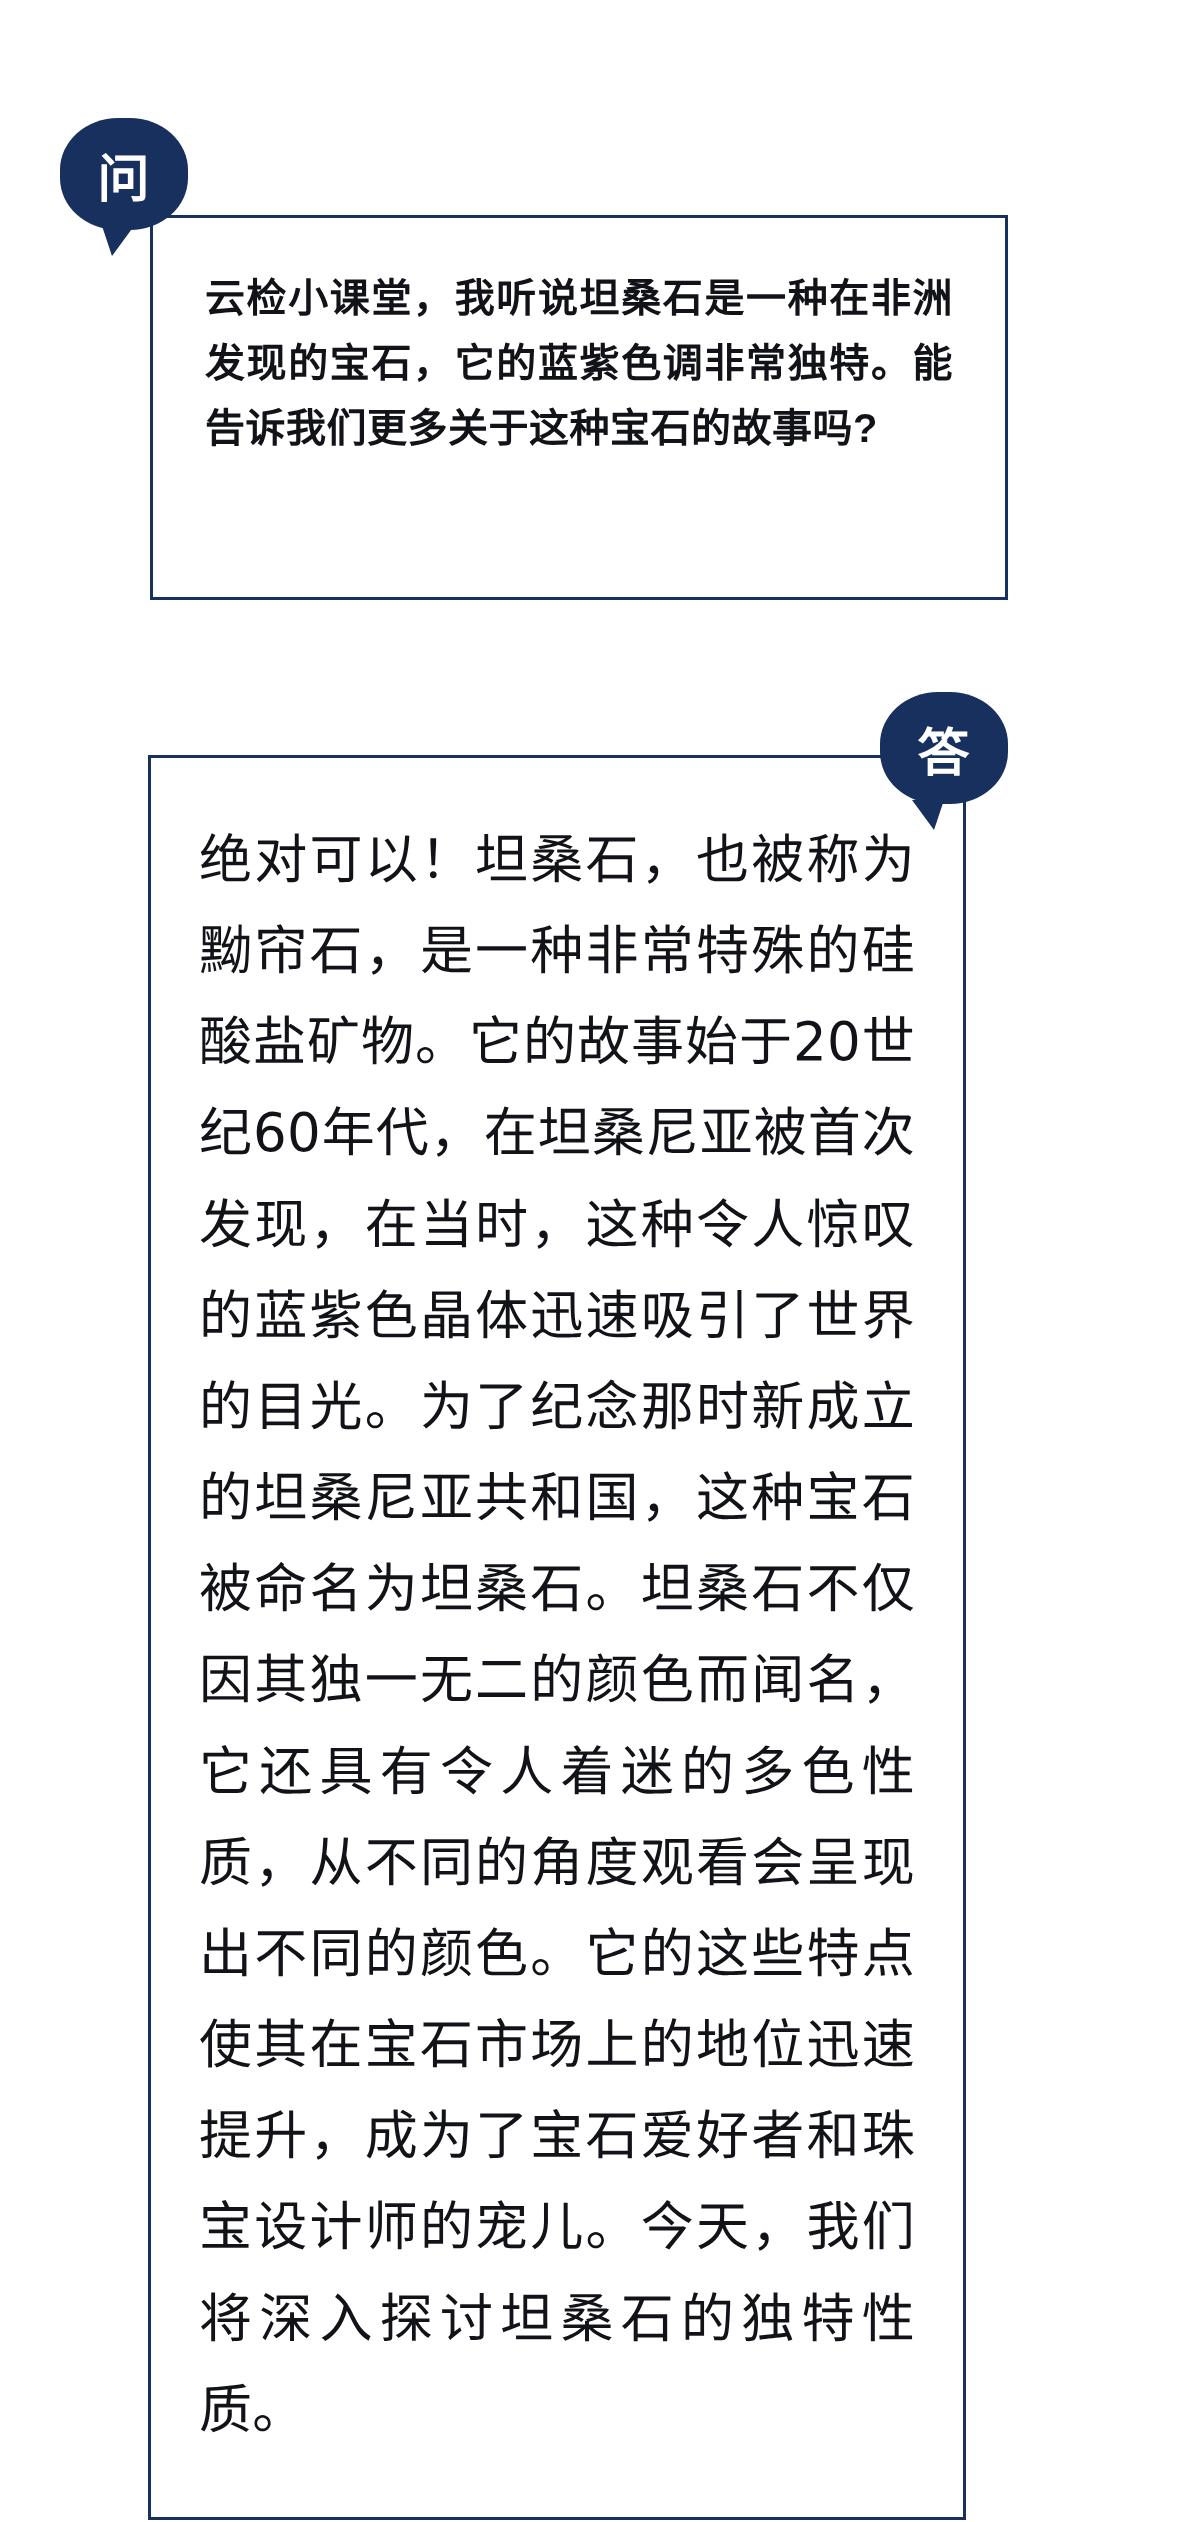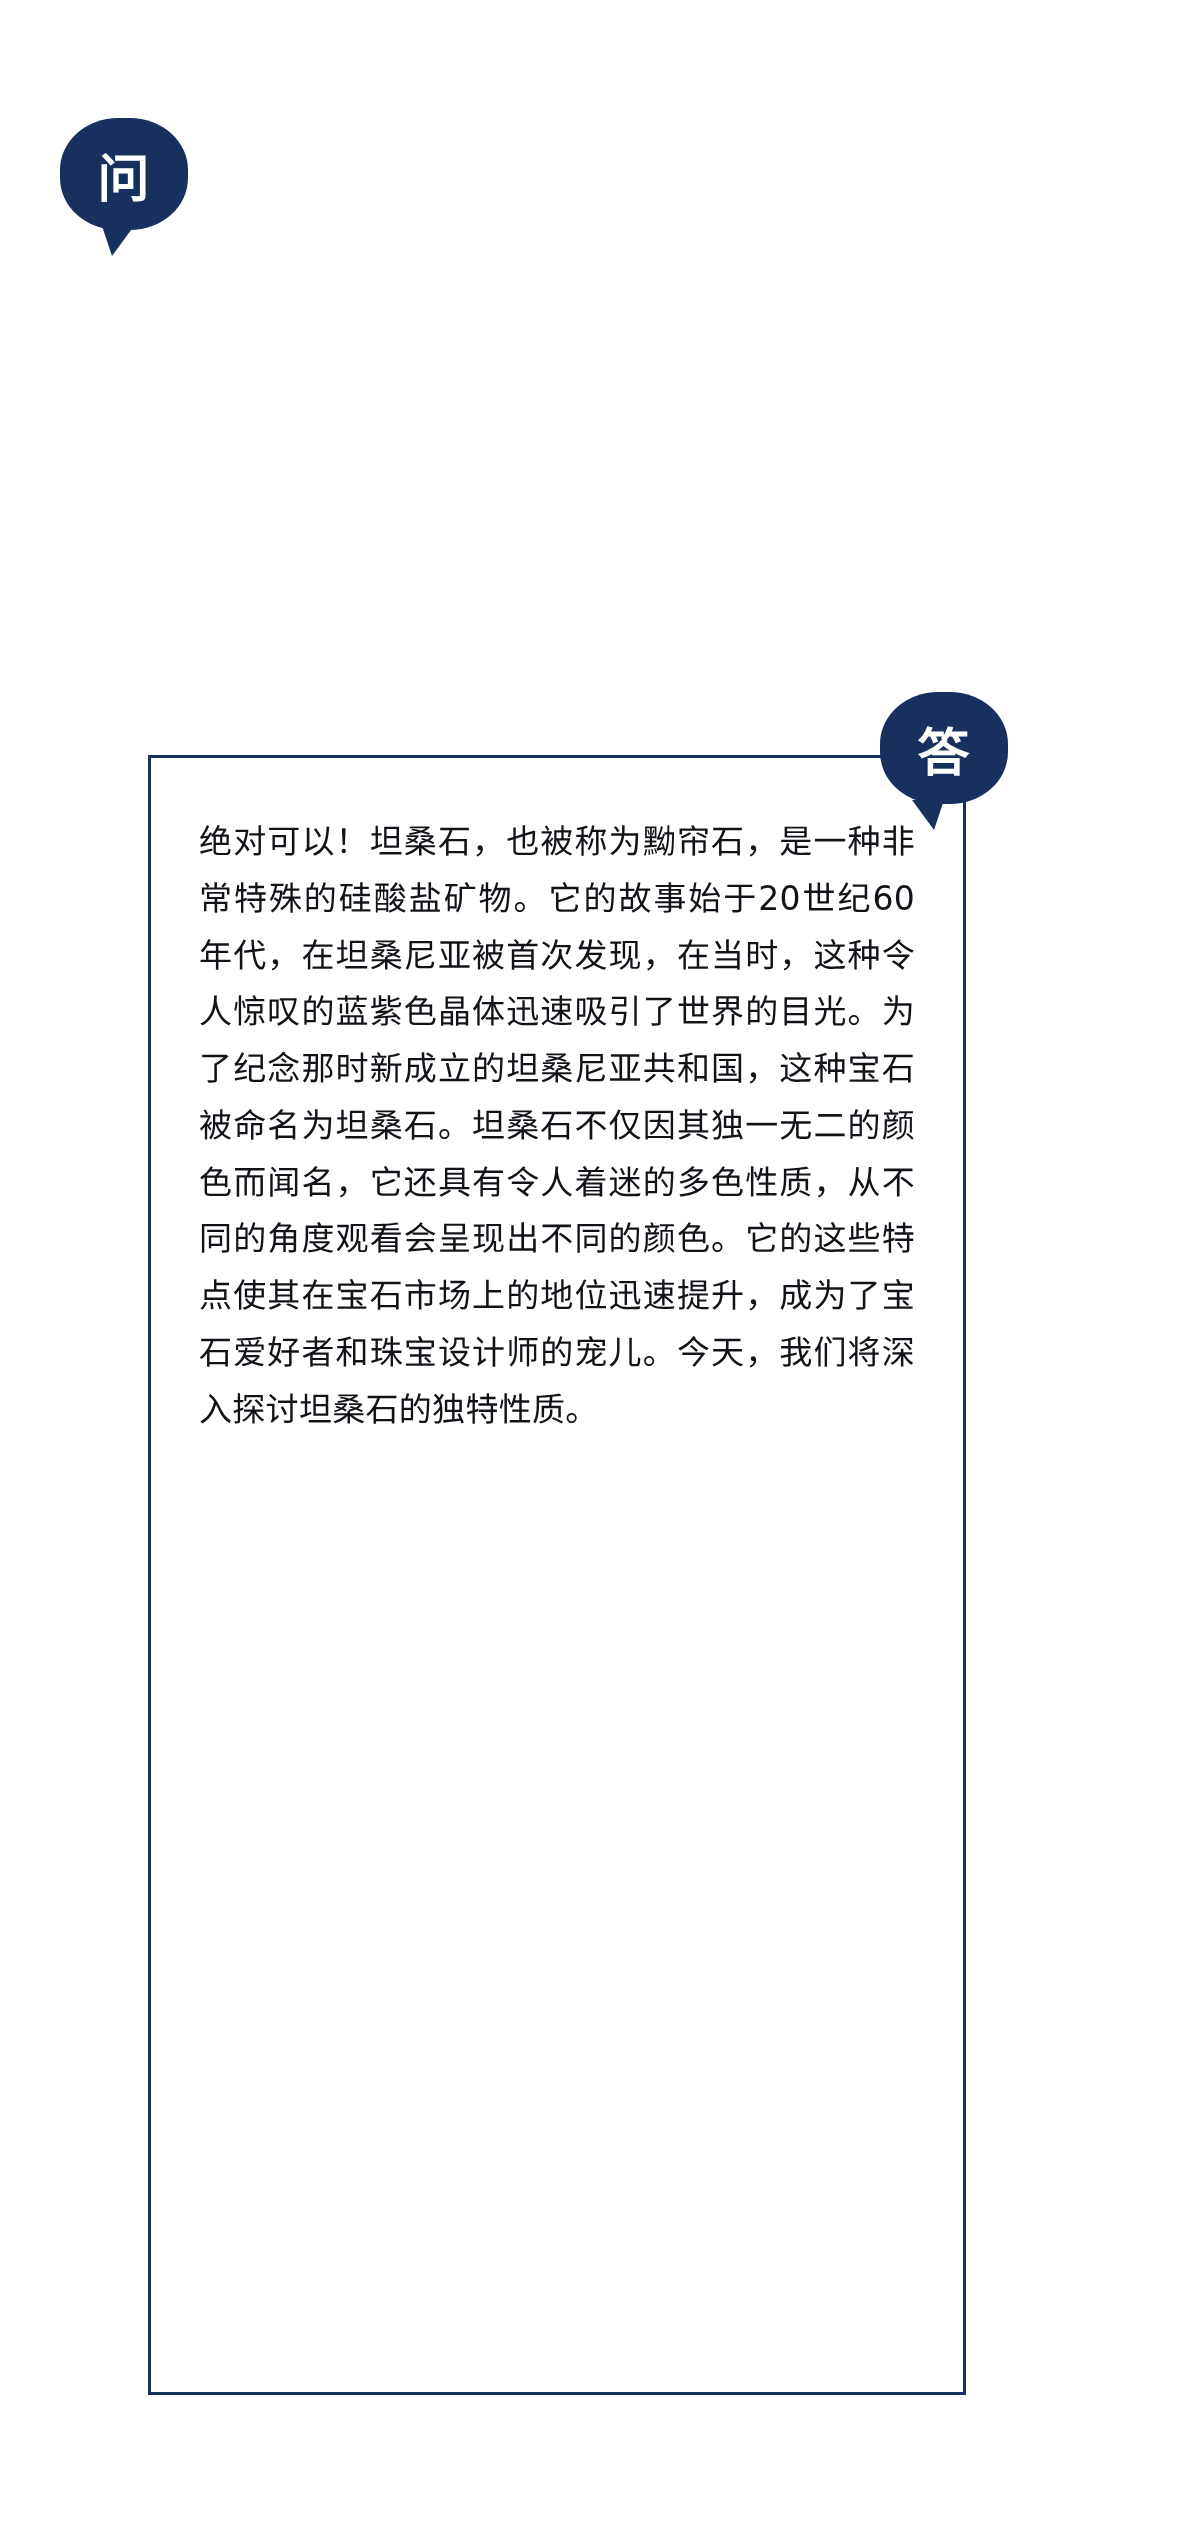--- a/index.html
+++ b/index.html
@@ -101,33 +101,38 @@
     top: 755px;
     width: 818px;
   }
 
   .answer-box {
     padding: 56px 48px 62px 48px;
     min-height: 1640px;
   }
 
   .answer-text {
-    font-size: 33px;
+    font-size: 53px;
     line-height: 1.72;
     color: #111318;
     text-align: justify;
     letter-spacing: 0.3px;
     font-family: "DejaVu Sans", "Liberation Sans", sans-serif;
   }
 </style>
 </head>
 <body>
 
 <div class="page">
 
+  <div class="qa-question">
+    <div class="box question-box">
+      <div class="question-text">云检小课堂，我听说坦桑石是一种在非洲发现的宝石，它的蓝紫色调非常独特。能告诉我们更多关于这种宝石的故事吗?</div>
+    </div>
+  </div>
 
   <div class="bubble bubble-ask">
     <span>问</span>
     <span class="tail"></span>
   </div>
 
   <div class="qa-answer">
     <div class="box answer-box">
       <div class="answer-text">绝对可以！坦桑石，也被称为黝帘石，是一种非常特殊的硅酸盐矿物。它的故事始于20世纪60年代，在坦桑尼亚被首次发现，在当时，这种令人惊叹的蓝紫色晶体迅速吸引了世界的目光。为了纪念那时新成立的坦桑尼亚共和国，这种宝石被命名为坦桑石。坦桑石不仅因其独一无二的颜色而闻名，它还具有令人着迷的多色性质，从不同的角度观看会呈现出不同的颜色。它的这些特点使其在宝石市场上的地位迅速提升，成为了宝石爱好者和珠宝设计师的宠儿。今天，我们将深入探讨坦桑石的独特性质。</div>
     </div>

